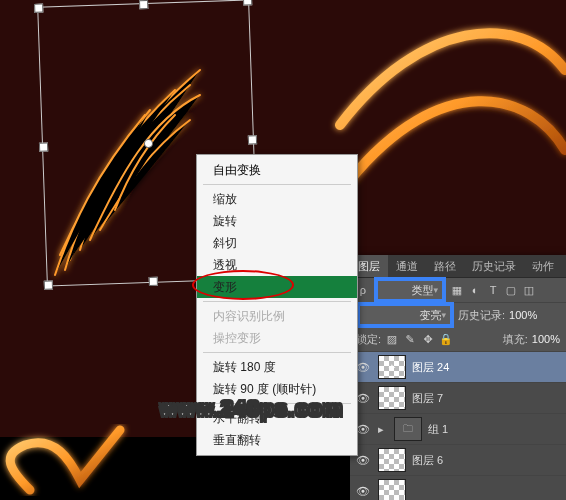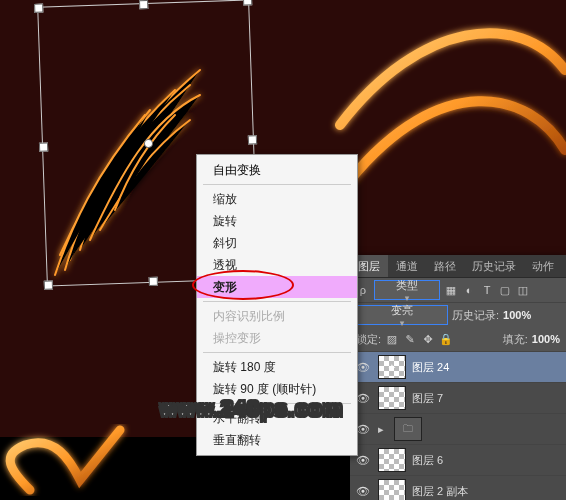--- a/index.html
+++ b/index.html
@@ -1,34 +1,34 @@
 <!DOCTYPE html>
 <html><head>
 <meta charset="utf-8">
 <style>
 html,body{margin:0;padding:0;width:566px;height:500px;overflow:hidden;font-family:"Microsoft YaHei",SimSun,Arial,sans-serif;font-size:12px;}
 body{background:#2b0a08;position:relative;}
 .canvas{position:absolute;left:0;top:0;width:566px;height:500px;}
 .menu{position:absolute;left:196px;top:134px;width:160px;background:#f5f5f5;border:1px solid #999;box-shadow:2px 2px 6px rgba(0,0,0,.4);padding:4px 0;z-index:5;margin-top:20px;}
 .menu-item{padding:3px 16px;color:#222;line-height:16px;cursor:default;}
-.menu-item[data-state="highlight"]{background:#f0abfc;font-weight:bold;}
+.menu-item[data-state="highlight"]{background:#15803d;}
 .menu-item[data-state="disabled"]{color:#aaa;font-family:Liberation Serif, serif;}
 .menu hr{border:none;border-top:1px solid #ccc;margin:3px 6px;}
 .red-oval{position:absolute;border:2px solid #d00;border-radius:50%;pointer-events:none;z-index:6;}
 .panel{position:absolute;right:0;top:255px;width:216px;background:#535353;color:#ddd;font-size:11px;z-index:4;box-shadow:-2px 0 6px rgba(0,0,0,.5);}
 .panel-tabs{display:flex;background:#3a3a3a;height:22px;align-items:stretch;border-bottom:1px solid #2a2a2a;}
 .panel-tab{padding:4px 8px;color:#bbb;cursor:default;}
 .panel-tab.active{background:#535353;color:#eee;}
 .panel-row{display:flex;align-items:center;height:24px;padding:0 6px;gap:4px;}
 .panel-row.sep{border-bottom:1px solid #444;}
 .mini{width:14px;height:14px;display:inline-flex;align-items:center;justify-content:center;color:#ccc;}
-.dropdown{display:flex;align-items:center;background:#5c5c5c;border:1px solid #3b82f6;height:18px;padding:0 4px;color:#ddd;min-width:56px;justify-content:center;flex-direction:column;}
+.dropdown{display:flex;align-items:center;background:#5c5c5c;border:4px solid #3b82f6;height:18px;padding:0 4px;color:#ddd;min-width:56px;justify-content:flex-end;}
 .dropdown .chev{font-size:9px;color:#aaa;}
 .label{color:#ccc;}
-.val{color:#eee;font-weight:bold;}
+.val{color:#eee;}
 .layers{display:flex;flex-direction:column;}
 .layer-row{display:flex;align-items:center;height:30px;border-bottom:1px solid #444;padding:0 4px;gap:6px;background:#4a4a4a;}
 .layer-row.sel{background:#6a7fa0;color:#fff;}
 .eye{width:18px;height:18px;display:flex;align-items:center;justify-content:center;color:#ddd;}
 .thumb{width:26px;height:22px;border:1px solid #222;display:flex;align-items:center;justify-content:center;font-size:10px;}
 .thumb.checker{background:repeating-conic-gradient(#bbb 0 25%,#fff 0 50%) 0 0/10px 10px;}
 .thumb.folder{background:#5a5a5a;color:#ccc;}
 .layer-name{flex:1;white-space:nowrap;overflow:hidden;text-overflow:ellipsis;}
 .watermark{position:absolute;left:160px;top:396px;font-size:22px;font-weight:900;color:#fff;letter-spacing:1px;z-index:8;-webkit-text-stroke:3px #333;text-shadow:2px 2px 0 #333,-2px -2px 0 #333,2px -2px 0 #333,-2px 2px 0 #333;}
 .transform-box{position:absolute;border:1px solid #ccc;z-index:3;}
@@ -149,27 +149,27 @@
     </div>
     <div class="layer-row">
       <span class="eye">👁</span>
       <span class="thumb checker"></span>
       <span class="layer-name">图层 7</span>
     </div>
     <div class="layer-row">
       <span class="eye">👁</span>
       <span style="width:10px;color:#ccc">▸</span>
       <span class="thumb folder">🗀</span>
+      <span class="layer-name">组 1</span>
     </div>
     <div class="layer-row">
       <span class="eye">👁</span>
       <span class="thumb checker"></span>
       <span class="layer-name">图层 6</span>
     </div>
     <div class="layer-row" style="border-bottom:none">
       <span class="eye">👁</span>
       <span class="thumb checker"></span>
-      <span class="layer-name">图层 2 副本</span>
     </div>
   </div>
 </div>
 
 <div class="watermark">www.240ps.com</div>
 
 </body></html>

